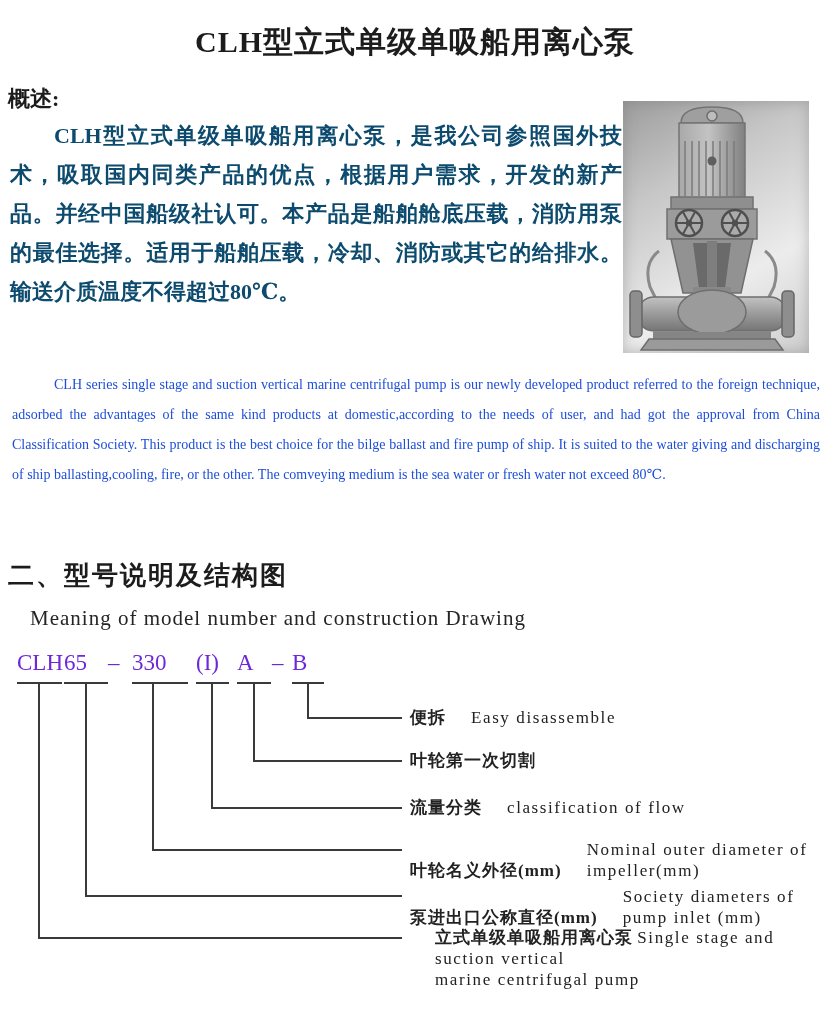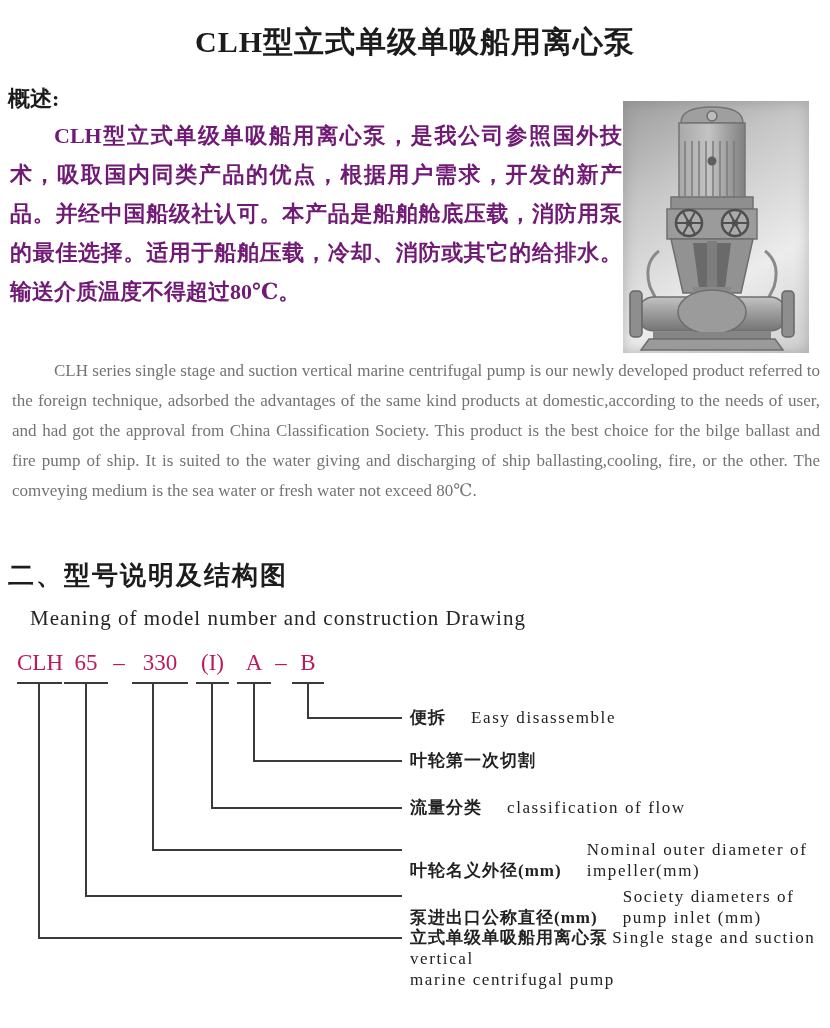--- a/index.html
+++ b/index.html
@@ -12,58 +12,58 @@
     position:absolute; top:22px; left:0; width:100%;
     text-align:center; font-size:30px; font-weight:bold; letter-spacing:1px;
   }
   .overview-heading{
     position:absolute; top:84px; left:8px;
     font-size:22px; font-weight:bold;
   }
   .zh-paragraph{
     position:absolute; top:116px; left:10px; width:612px;
     font-size:22px; line-height:39px; text-align:justify;
-    text-indent:44px; font-weight:bold; color:#701a75;
+    text-indent:44px; font-weight:bold; color:#0c4a6e;
   }
   .pump-photo{
     position:absolute; left:623px; top:101px; width:186px; height:252px;
     background:linear-gradient(150deg,#9c9c9c 0%,#c6c6c6 30%,#ececec 68%,#cfcfcf 100%);
     box-shadow:inset 0 0 14px rgba(120,120,120,.45);
   }
   .pump-photo svg{display:block;width:100%;height:100%;}
   .en-paragraph{
-    position:absolute; top:356px; left:12px; width:808px;
-    font-size:17px; line-height:30px; text-align:justify;
-    text-indent:42px; color:#737373;
+    position:absolute; top:370px; left:12px; width:808px;
+    font-size:14px; line-height:30px; text-align:justify;
+    text-indent:42px; color:#1d4ed8;
   }
   .section-heading{
     position:absolute; top:558px; left:8px;
     font-size:26px; font-weight:bold; letter-spacing:2px;
   }
   .section-subheading{
     position:absolute; top:606px; left:30px;
     font-size:21px; letter-spacing:1px; color:#252525;
   }
   .model-diagram{
     position:absolute; top:648px; left:0; width:830px; height:380px;
   }
   .model-diagram svg.connectors{position:absolute;left:0;top:0;}
   .token{
-    position:absolute; top:2px; height:32px; text-align:center;
-    font-size:23px; color:#be185d;
+    position:absolute; top:2px; height:32px; text-align:left;
+    font-size:23px; color:#6d28d9;
     border-bottom:2px solid #3a3a3a;
   }
   .token.nodash{border-bottom:none;}
   .dlabel{
     position:absolute; left:410px; display:flex; align-items:flex-end;
     font-size:17px; color:#222;
   }
   .dlabel .zh{font-weight:bold; white-space:nowrap; letter-spacing:1px; line-height:21px;}
   .dlabel .en{margin-left:25px; white-space:pre-line; letter-spacing:1.6px; line-height:21px;}
-  .dlabel.stacked{display:block;}
+  .dlabel.stacked{display:block;margin-left:25px;}
   .dlabel.stacked .en{margin-left:0;}
 </style>
 </head>
 <body>
 
 <div class="page">
 
   <div class="doc-title">CLH型立式单级单吸船用离心泵</div>
 
   <div class="overview-heading">概述:</div>

